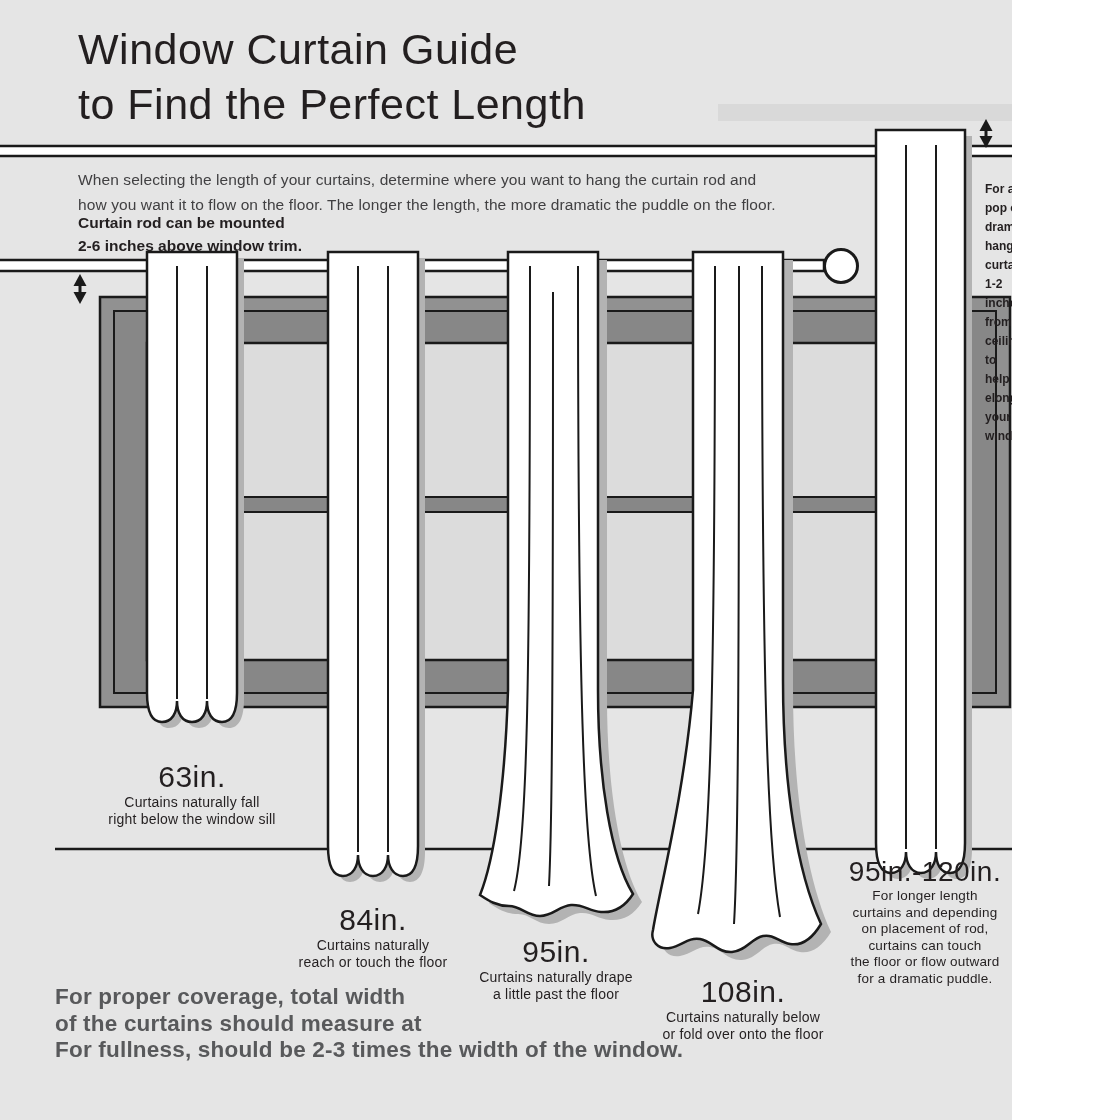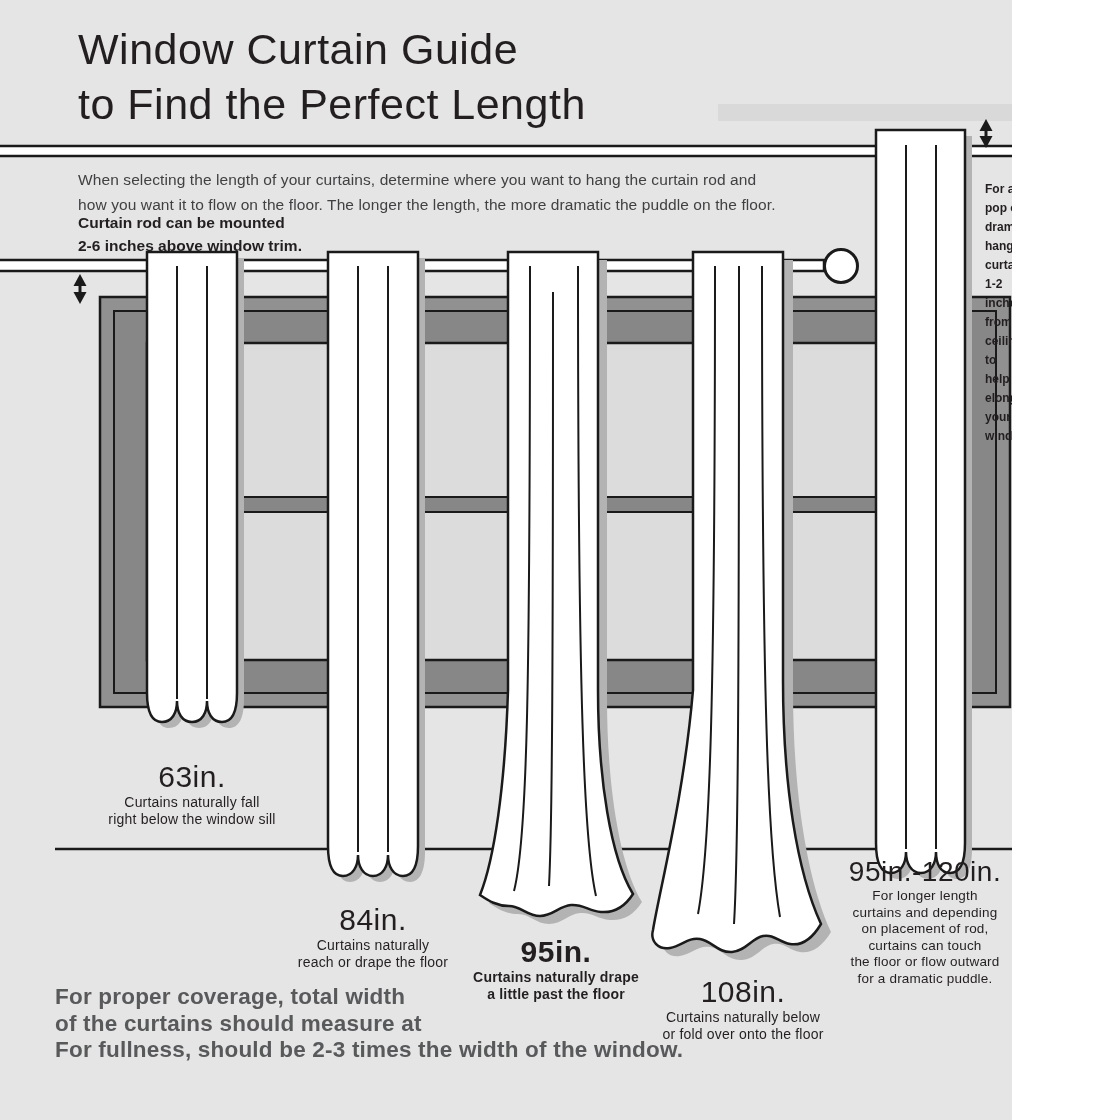--- a/index.html
+++ b/index.html
@@ -133,24 +133,24 @@
 
   <div class="abs clabel" style="left:92px;top:760px;width:200px;">
     <div class="len">63in.</div>
     <div class="desc">Curtains naturally fall</div>
     <div class="desc">right below the window sill</div>
   </div>
 
   <div class="abs clabel" style="left:273px;top:895px;width:200px;margin-top:8px;">
     <div class="len">84in.</div>
     <div class="desc">Curtains naturally</div>
-    <div class="desc">reach or drape the floor</div>
+    <div class="desc">reach or touch the floor</div>
   </div>
 
-  <div class="abs clabel" style="left:456px;top:935px;width:200px;font-weight:bold;">
+  <div class="abs clabel" style="left:456px;top:935px;width:200px;">
     <div class="len">95in.</div>
     <div class="desc">Curtains naturally drape</div>
     <div class="desc">a little past the floor</div>
   </div>
 
   <div class="abs clabel" style="left:638px;top:975px;width:210px;">
     <div class="len">108in.</div>
     <div class="desc">Curtains naturally below</div>
     <div class="desc">or fold over onto the floor</div>
   </div>

